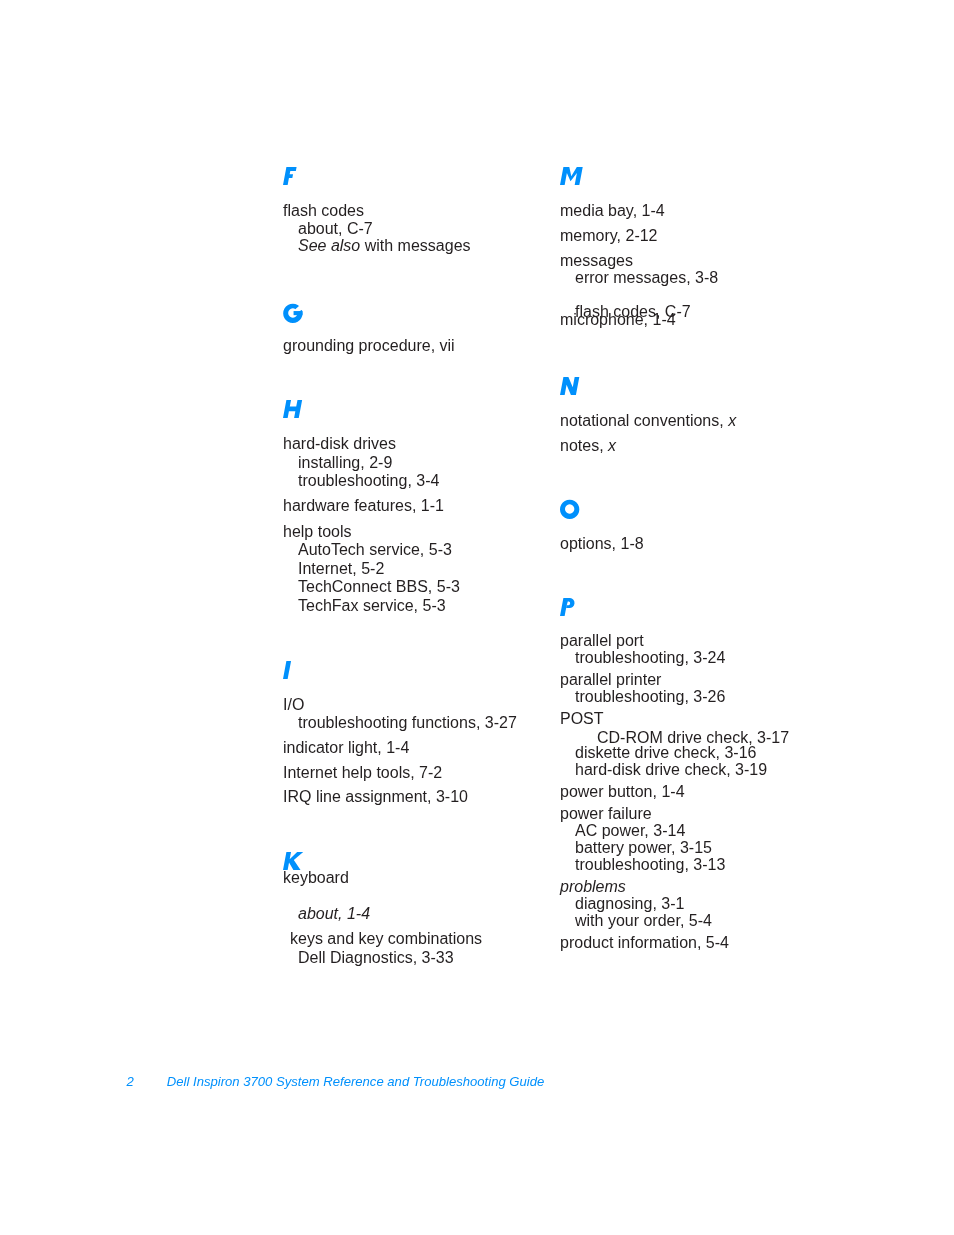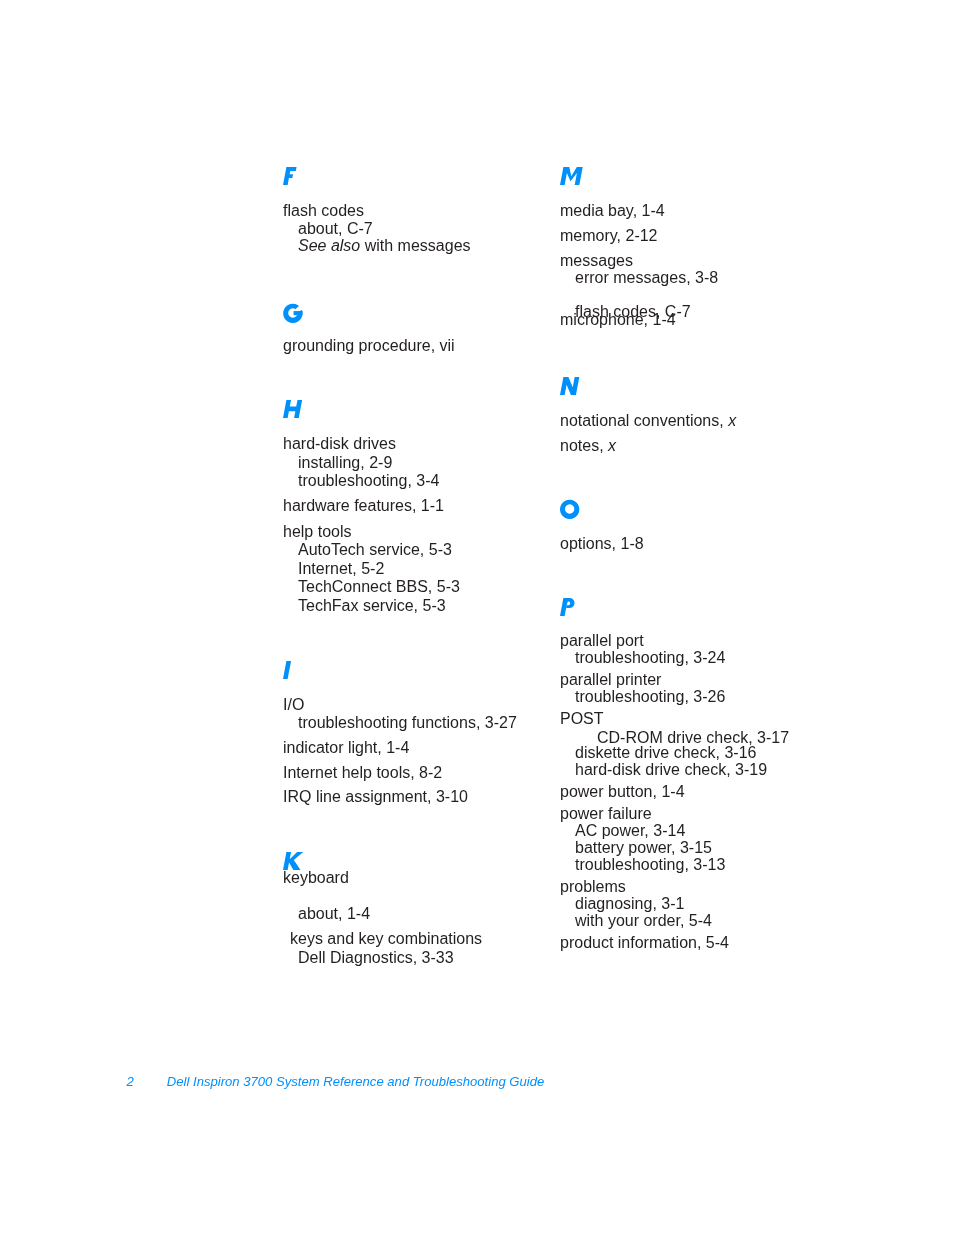--- a/index.html
+++ b/index.html
@@ -69,31 +69,31 @@
       <div class="section-letter" aria-label="I" style="top: 660.9px;">
         <svg aria-hidden="true" width="8.05" height="17.90" viewBox="0 0 45 100" xmlns="http://www.w3.org/2000/svg">
           <g fill="#0090fc">
             <path d="M19 0 L45 0 L26 100 L0 100 Z"></path>
           </g>
         </svg>
       </div>
       <div class="entry" style="top: 695.9px;">I/O</div>
       <div class="entry sub" style="top: 714.3px;">troubleshooting functions, 3-27</div>
       <div class="entry" style="top: 738.9px;">indicator light, 1-4</div>
-      <div class="entry" style="top: 763.5px;">Internet help tools, 8-2</div>
+      <div class="entry" style="top: 763.5px;">Internet help tools, 7-2</div>
       <div class="entry" style="top: 788.1px;">IRQ line assignment, 3-10</div>
       <div class="section-letter" aria-label="K" style="top: 851.8px;">
         <svg aria-hidden="true" width="19.15" height="17.90" viewBox="0 0 107 100" xmlns="http://www.w3.org/2000/svg">
           <g fill="#0090fc">
             <path d="M19 0 L45 0 L37.4 40 L79 0 L113 0 L60.5 45 L98 100 L58 100 L33.8 59 L26 100 L0 100 Z"></path>
           </g>
         </svg>
       </div>
       <div class="entry" style="top: 869px;">keyboard</div>
-      <div class="entry sub" style="top: 905.4px;">about, 1-4</div>
+      <div class="entry sub" style="top: 905.4px; font-style: italic;">about, 1-4</div>
       <div class="entry" style="top: 930px; padding-left: 7px;">keys and key combinations</div>
       <div class="entry sub" style="top: 948.6px;">Dell Diagnostics, 3-33</div>
     </div>
   <div class="column col-right">
       <div class="section-letter" aria-label="M" style="top: 166.9px;">
         <svg aria-hidden="true" width="22.73" height="17.90" viewBox="0 0 127 100" xmlns="http://www.w3.org/2000/svg">
           <g fill="#0090fc">
             <path d="M19 0 L52 0 L63.1 52 L94 0 L127 0 L108 100 L82 100 L94.5 34 L58.8 80 L38.5 34 L26 100 L0 100 Z"></path>
           </g>
         </svg>
@@ -135,21 +135,21 @@
       <div class="entry sub" style="top: 688.1px;">troubleshooting, 3-26</div>
       <div class="entry" style="top: 710.1px;">POST</div>
       <div class="entry sub" style="top: 729px; margin-left: 22px;">CD-ROM drive check, 3-17</div>
       <div class="entry sub" style="top: 744.1px;">diskette drive check, 3-16</div>
       <div class="entry sub" style="top: 761.1px;">hard-disk drive check, 3-19</div>
       <div class="entry" style="top: 783.1px;">power button, 1-4</div>
       <div class="entry" style="top: 805.1px;">power failure</div>
       <div class="entry sub" style="top: 822.1px;">AC power, 3-14</div>
       <div class="entry sub" style="top: 839.1px;">battery power, 3-15</div>
       <div class="entry sub" style="top: 856.1px;">troubleshooting, 3-13</div>
-      <div class="entry" style="top: 878.1px;">problems</div>
+      <div class="entry" style="top: 878.1px; font-style: italic;">problems</div>
       <div class="entry sub" style="top: 895.1px;">diagnosing, 3-1</div>
       <div class="entry sub" style="top: 912.1px;">with your order, 5-4</div>
       <div class="entry" style="top: 934.1px;">product information, 5-4</div>
     </div>
   <div class="footer">
     <span class="footer-num">2</span>
     <span class="footer-title">Dell Inspiron 3700 System Reference and Troubleshooting Guide</span>
   </div>
 </div>
 

